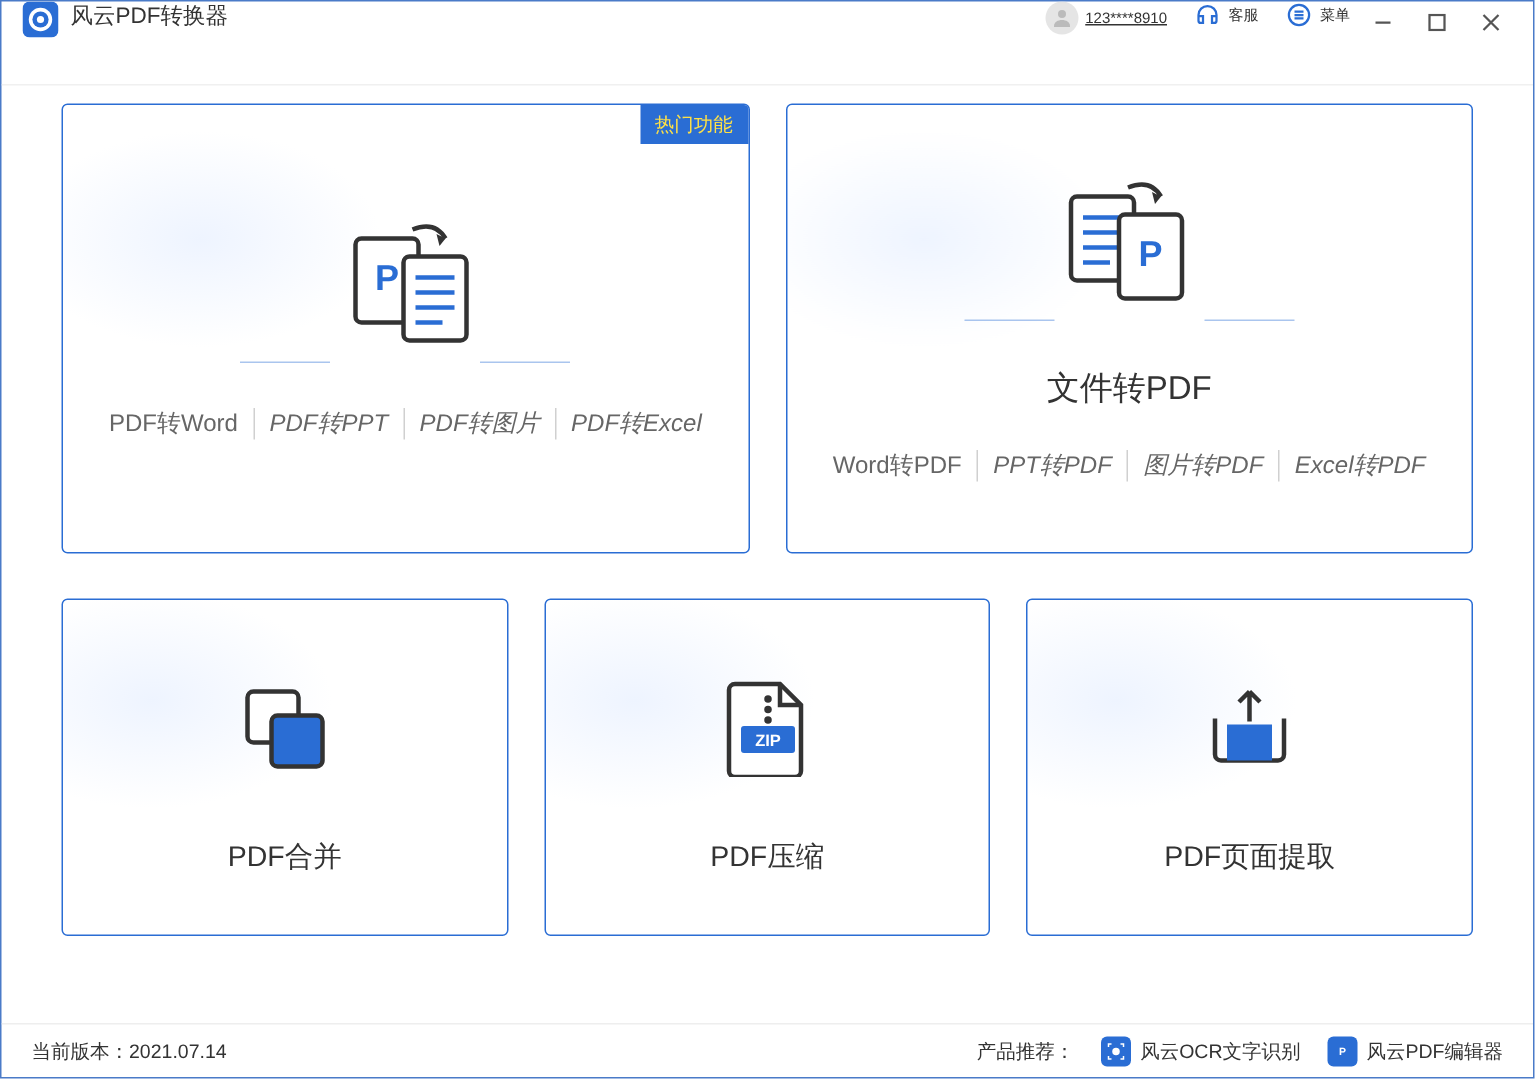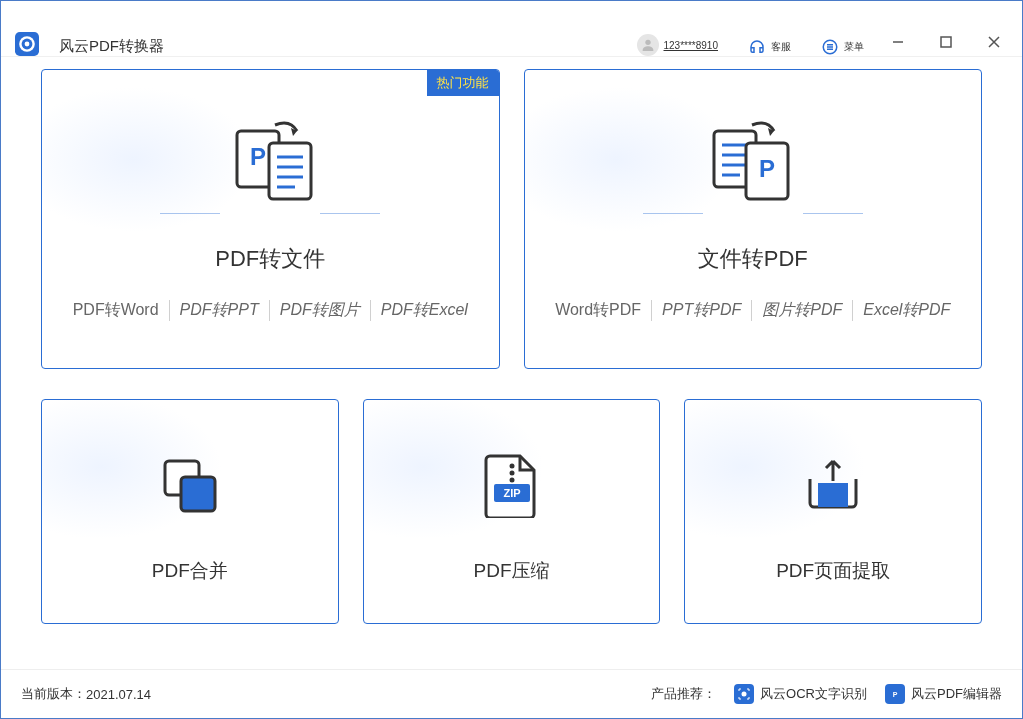--- a/index.html
+++ b/index.html
@@ -6,24 +6,23 @@
     body {
       width: 1023px; height: 719px;
       font-family: "Microsoft YaHei", sans-serif;
       background: #fff;
       border: 1px solid #4a7bc8;
       overflow: hidden;
       position: relative;
     }
     .titlebar {
       height: 56px;
-      display: flex; align-items: flex-end;
+      display: flex; align-items: flex-start;
       padding: 0 14px;
       border-bottom: 1px solid #f0f0f0;
-      gap: 12px;
     }
     .logo { width: 24px; height: 24px; margin-right: 8px; }
     .app-title { font-size: 15px; color: #333; font-weight: 500; }
     .spacer { flex: 1; }
     .hdr-item { display: flex; align-items: center; margin-left: 18px; font-size: 10px; color: #333; cursor: pointer; }
     .hdr-item span { margin-left: 5px; }
     .username { text-decoration: underline; color: #333; }
     .avatar { width: 22px; height: 22px; border-radius: 50%; background: #e5e5e5; display:flex; align-items:center; justify-content:center; }
     .winbtn { width: 28px; height: 28px; display:flex; align-items:center; justify-content:center; margin-left:8px; cursor:pointer; color:#555; }
 
@@ -64,21 +63,21 @@
       display: flex; align-items: flex-end; gap: 0;
       font-size: 16px; color: #666;
     }
     .subs span { padding: 0 10px; }
     .subs span + span { border-left: 1px solid #d0d0d0; font-style: italic; }
 
     .card.small .card-icon { height: 70px; margin-top: 10px; margin-bottom: 28px; }
     .card.small .card-title { font-size: 19px; margin-bottom: 0; margin-top: 10px; }
 
     .footer {
-      position: absolute; bottom: 0; left: 0; right: 0; height: 49px;
+      position: absolute; bottom: 0; left: 0; right: 0; height: 36px;
       border-top: 1px solid #eee;
       display: flex; align-items: center; padding: 0 20px;
       font-size: 13px; color: #333;
     }
     .footer .spacer { flex:1; }
     .reco { display:flex; align-items:center; margin-left: 18px; cursor:pointer; }
     .reco-icon { width:20px; height:20px; border-radius:4px; display:flex; align-items:center; justify-content:center; margin-right:6px; }
   </style>
 </head>
 <body>
@@ -144,21 +143,20 @@
           <rect x="54" y="26" width="42" height="56" rx="4" fill="#fff" stroke="#333" stroke-width="3"></rect>
           <line x1="62" y1="40" x2="88" y2="40" stroke="#2a6dd4" stroke-width="3"></line>
           <line x1="62" y1="50" x2="88" y2="50" stroke="#2a6dd4" stroke-width="3"></line>
           <line x1="62" y1="60" x2="88" y2="60" stroke="#2a6dd4" stroke-width="3"></line>
           <line x1="62" y1="70" x2="80" y2="70" stroke="#2a6dd4" stroke-width="3"></line>
           <path d="M60 8 Q75 2 82 14" fill="none" stroke="#333" stroke-width="3"></path>
           <path d="M82 14 l-6 -3 l2 8 z" fill="#333"></path>
         </svg>
       </div>
       <div class="underline-decor"></div>
-      <div class="card-title">PDF转文件</div>
       <div class="subs">
         <span>PDF转Word</span>
         <span>PDF转PPT</span>
         <span>PDF转图片</span>
         <span>PDF转Excel</span>
       </div>
     </div>
 
     <div class="card large">
       <div class="card-icon">

